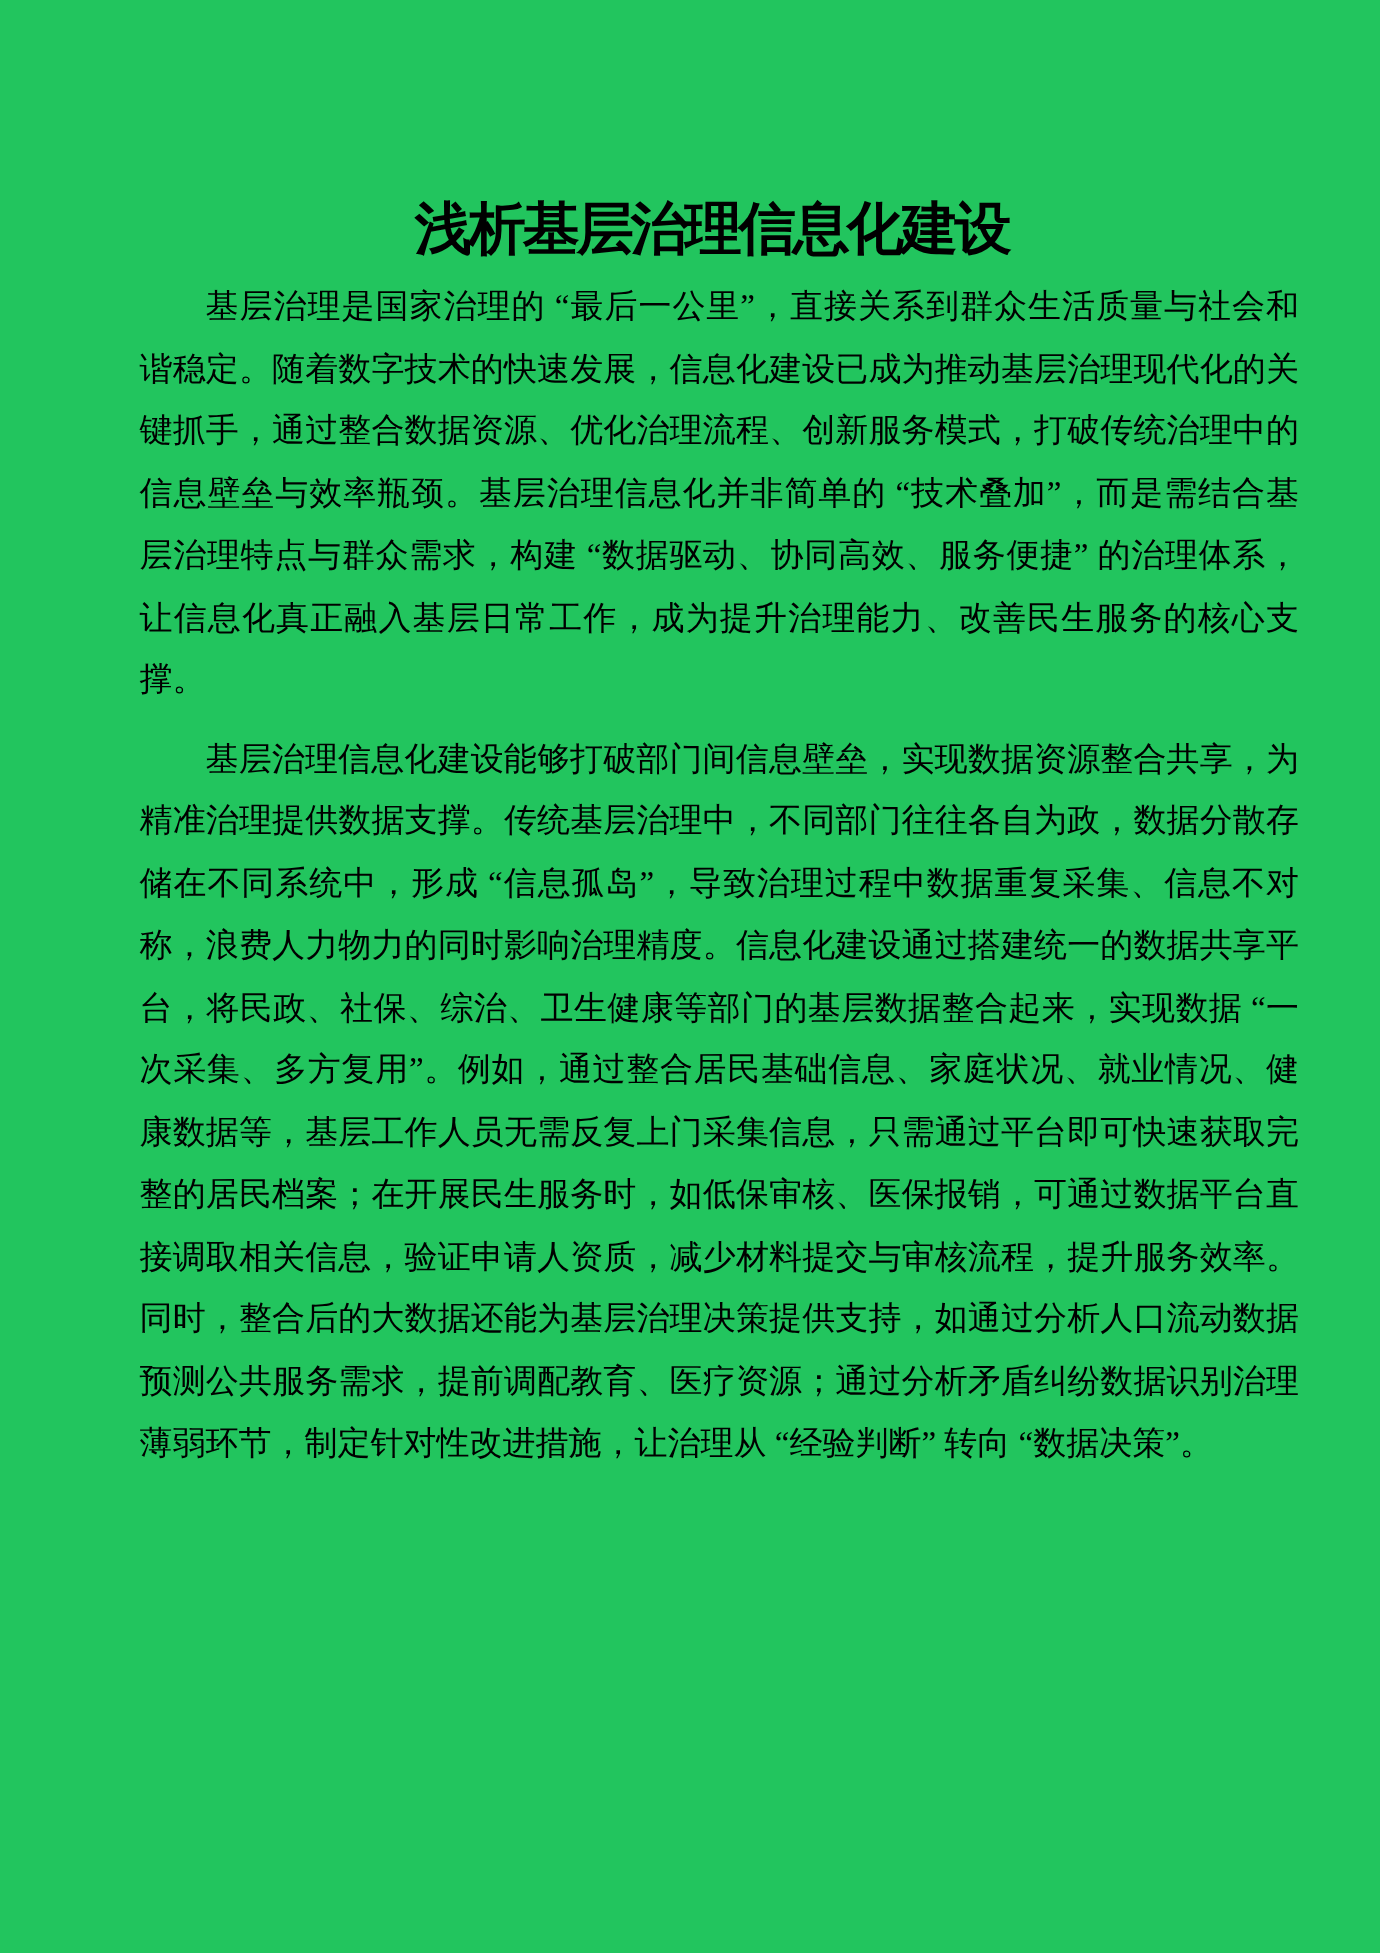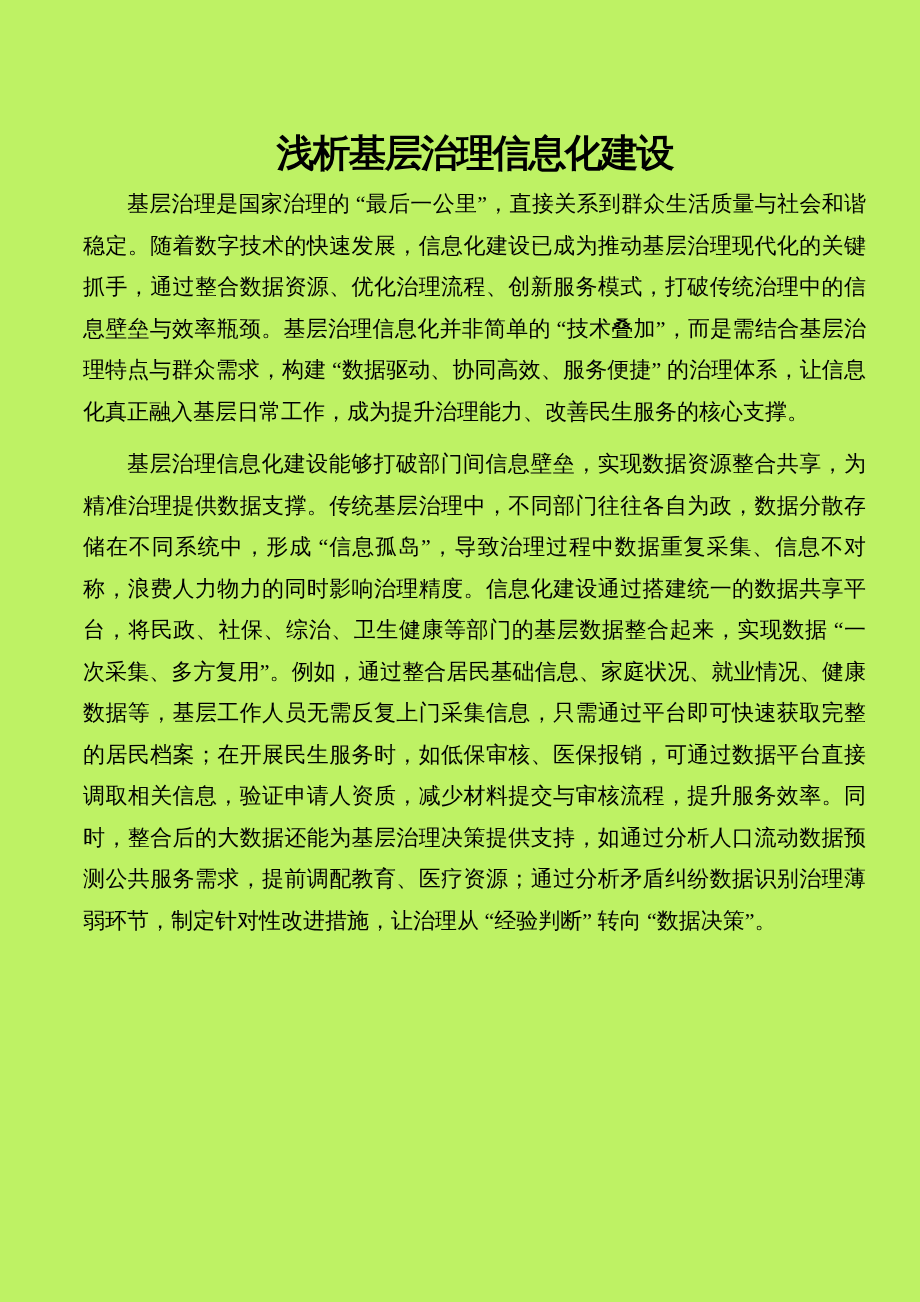--- a/index.html
+++ b/index.html
@@ -11,21 +11,21 @@
     width: 920px;
     height: 1302px;
     background: #ffffff;
     font-family: "Liberation Serif", "DejaVu Serif", serif;
     color: #000000;
   }
   .page {
     position: relative;
     width: 920px;
     height: 1302px;
-    background: #bef264;
+    background: #22c55e;
     overflow: hidden;
   }
   .content {
     position: absolute;
     left: 83px;
     top: 0;
     width: 783px;
   }
   .doc-title {
     margin: 123px 0 0 0;
@@ -33,21 +33,21 @@
     text-align: center;
     font-family: "Liberation Sans", "DejaVu Sans", sans-serif;
     font-weight: bold;
     font-size: 38px;
     line-height: 60px;
     letter-spacing: -2px;
     color: #000000;
     white-space: nowrap;
   }
   .body-para {
-    margin: 0 0 11px 0;
+    margin: 0 0 11px 10px;
     padding: 0;
     font-size: 22px;
     line-height: 41.5px;
     text-align: justify;
     text-indent: 2em;
     color: #000000;
     font-weight: normal;
   }
 </style>
 </head>

